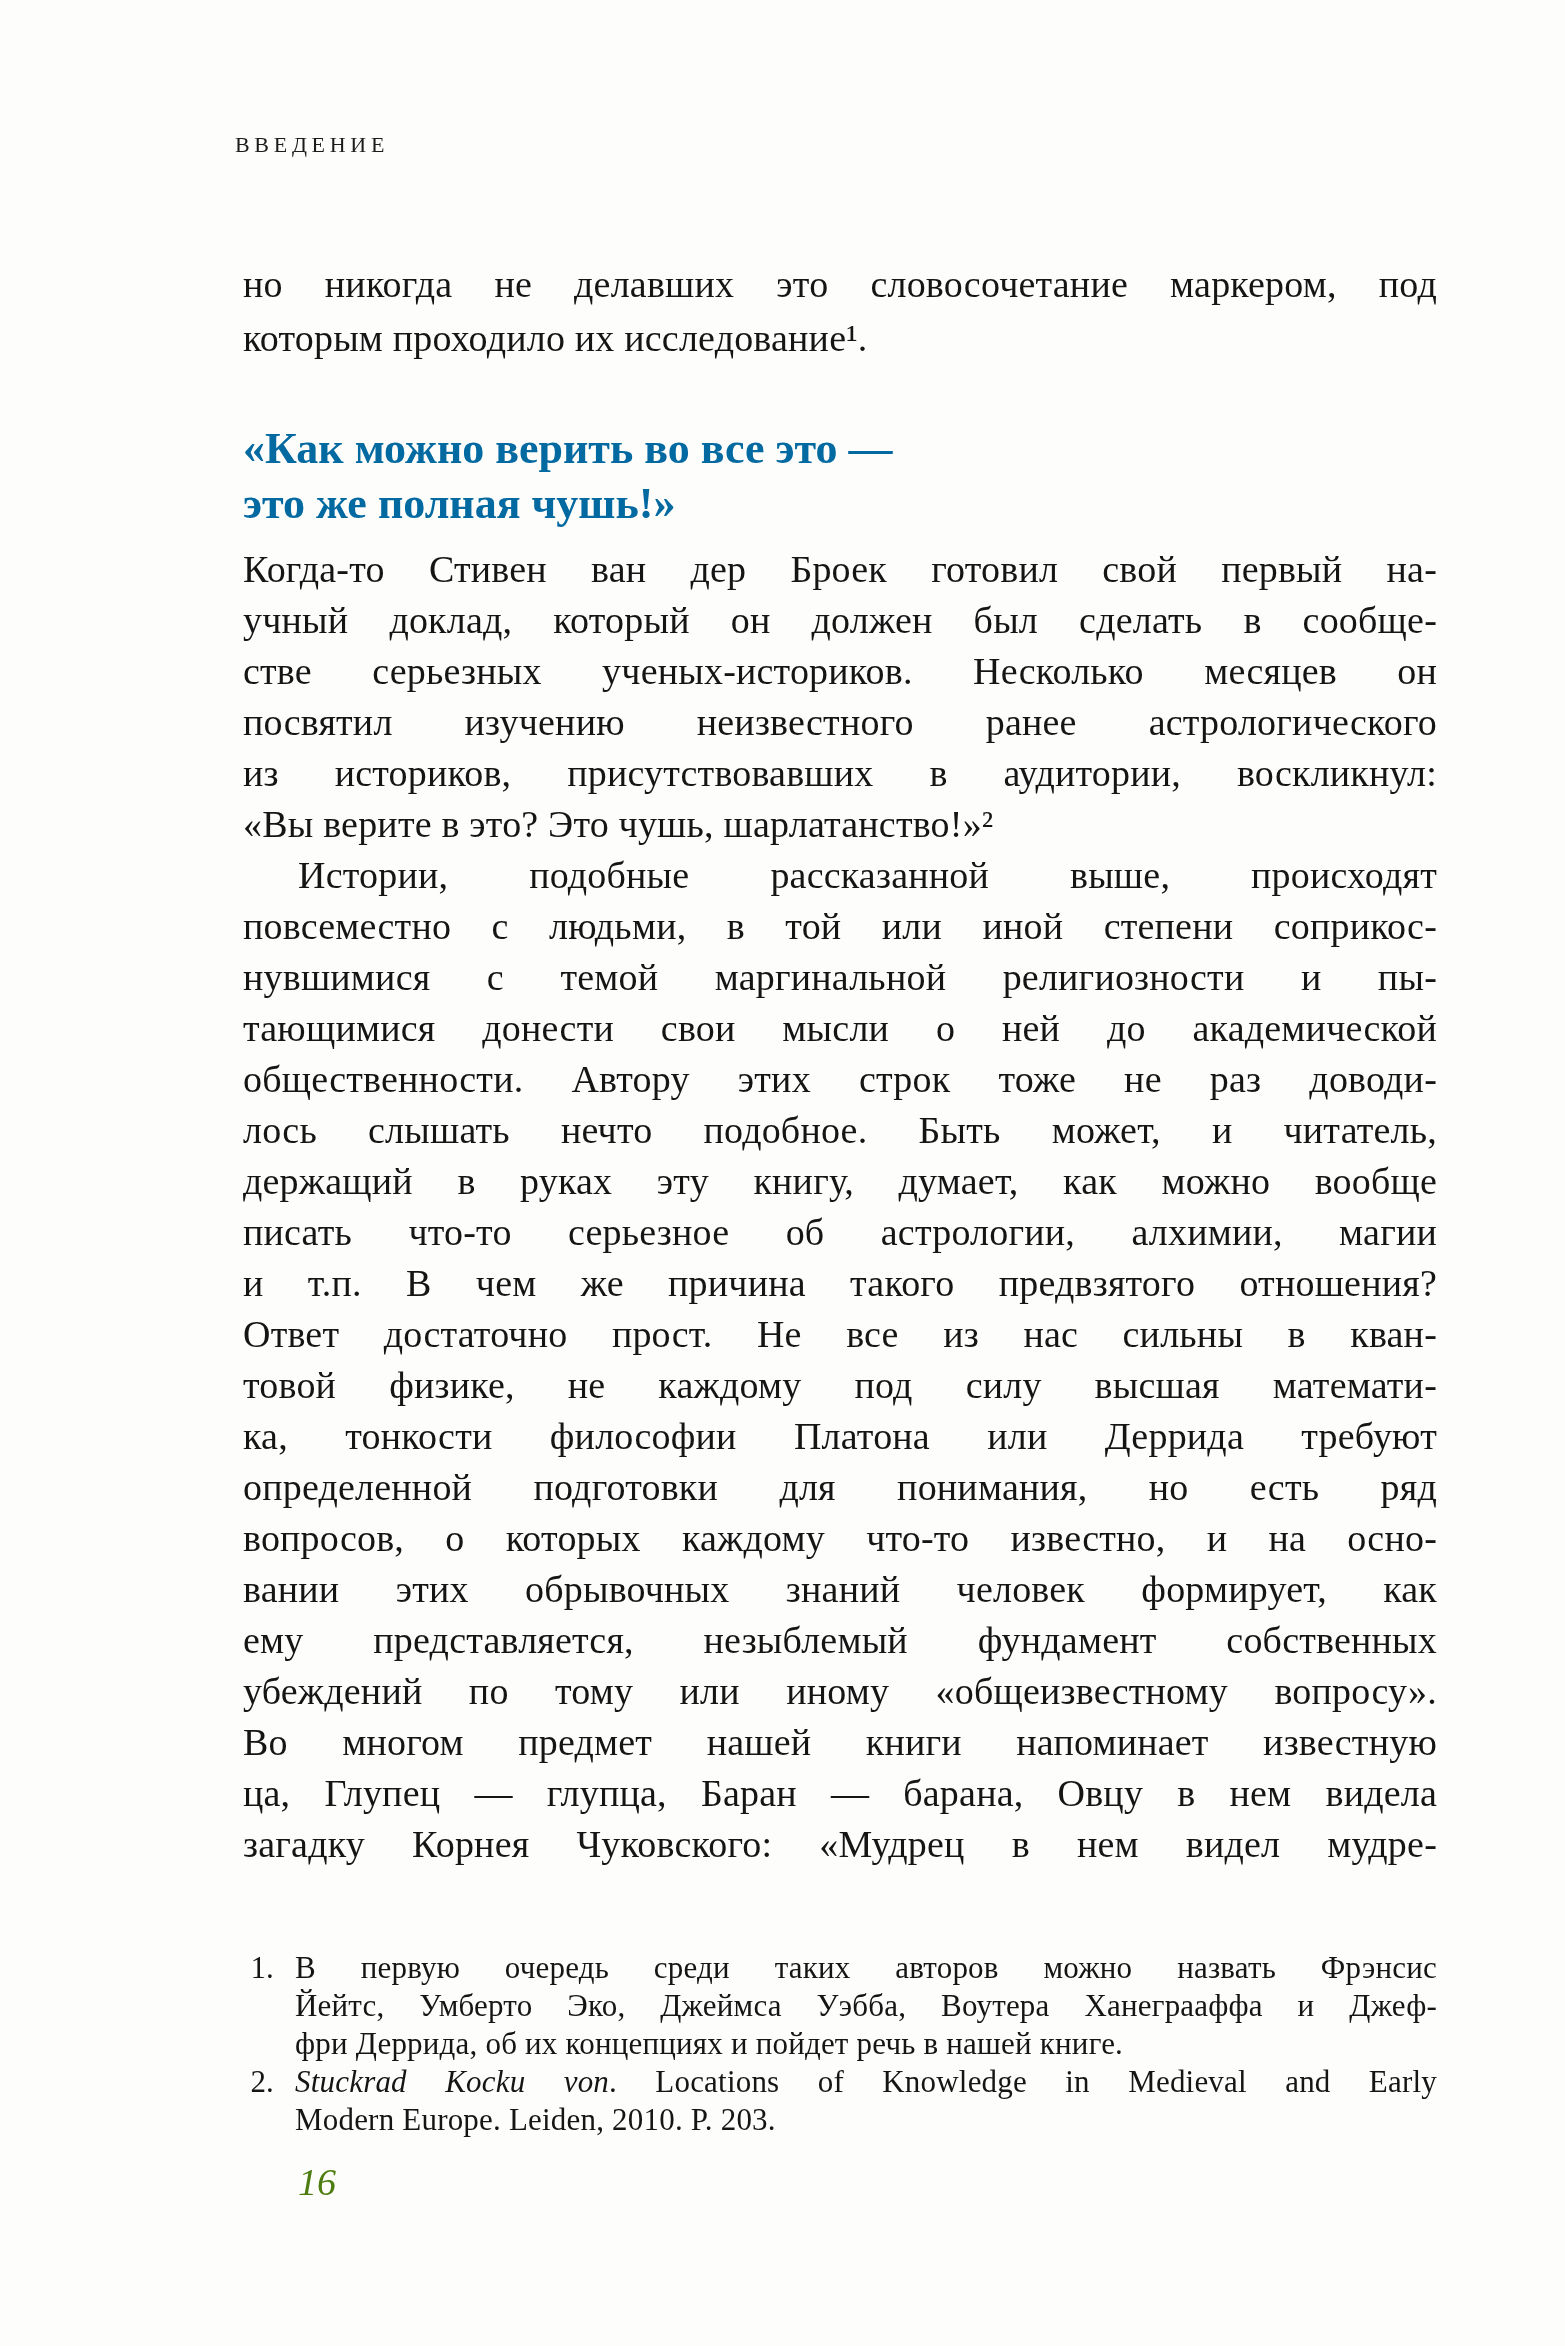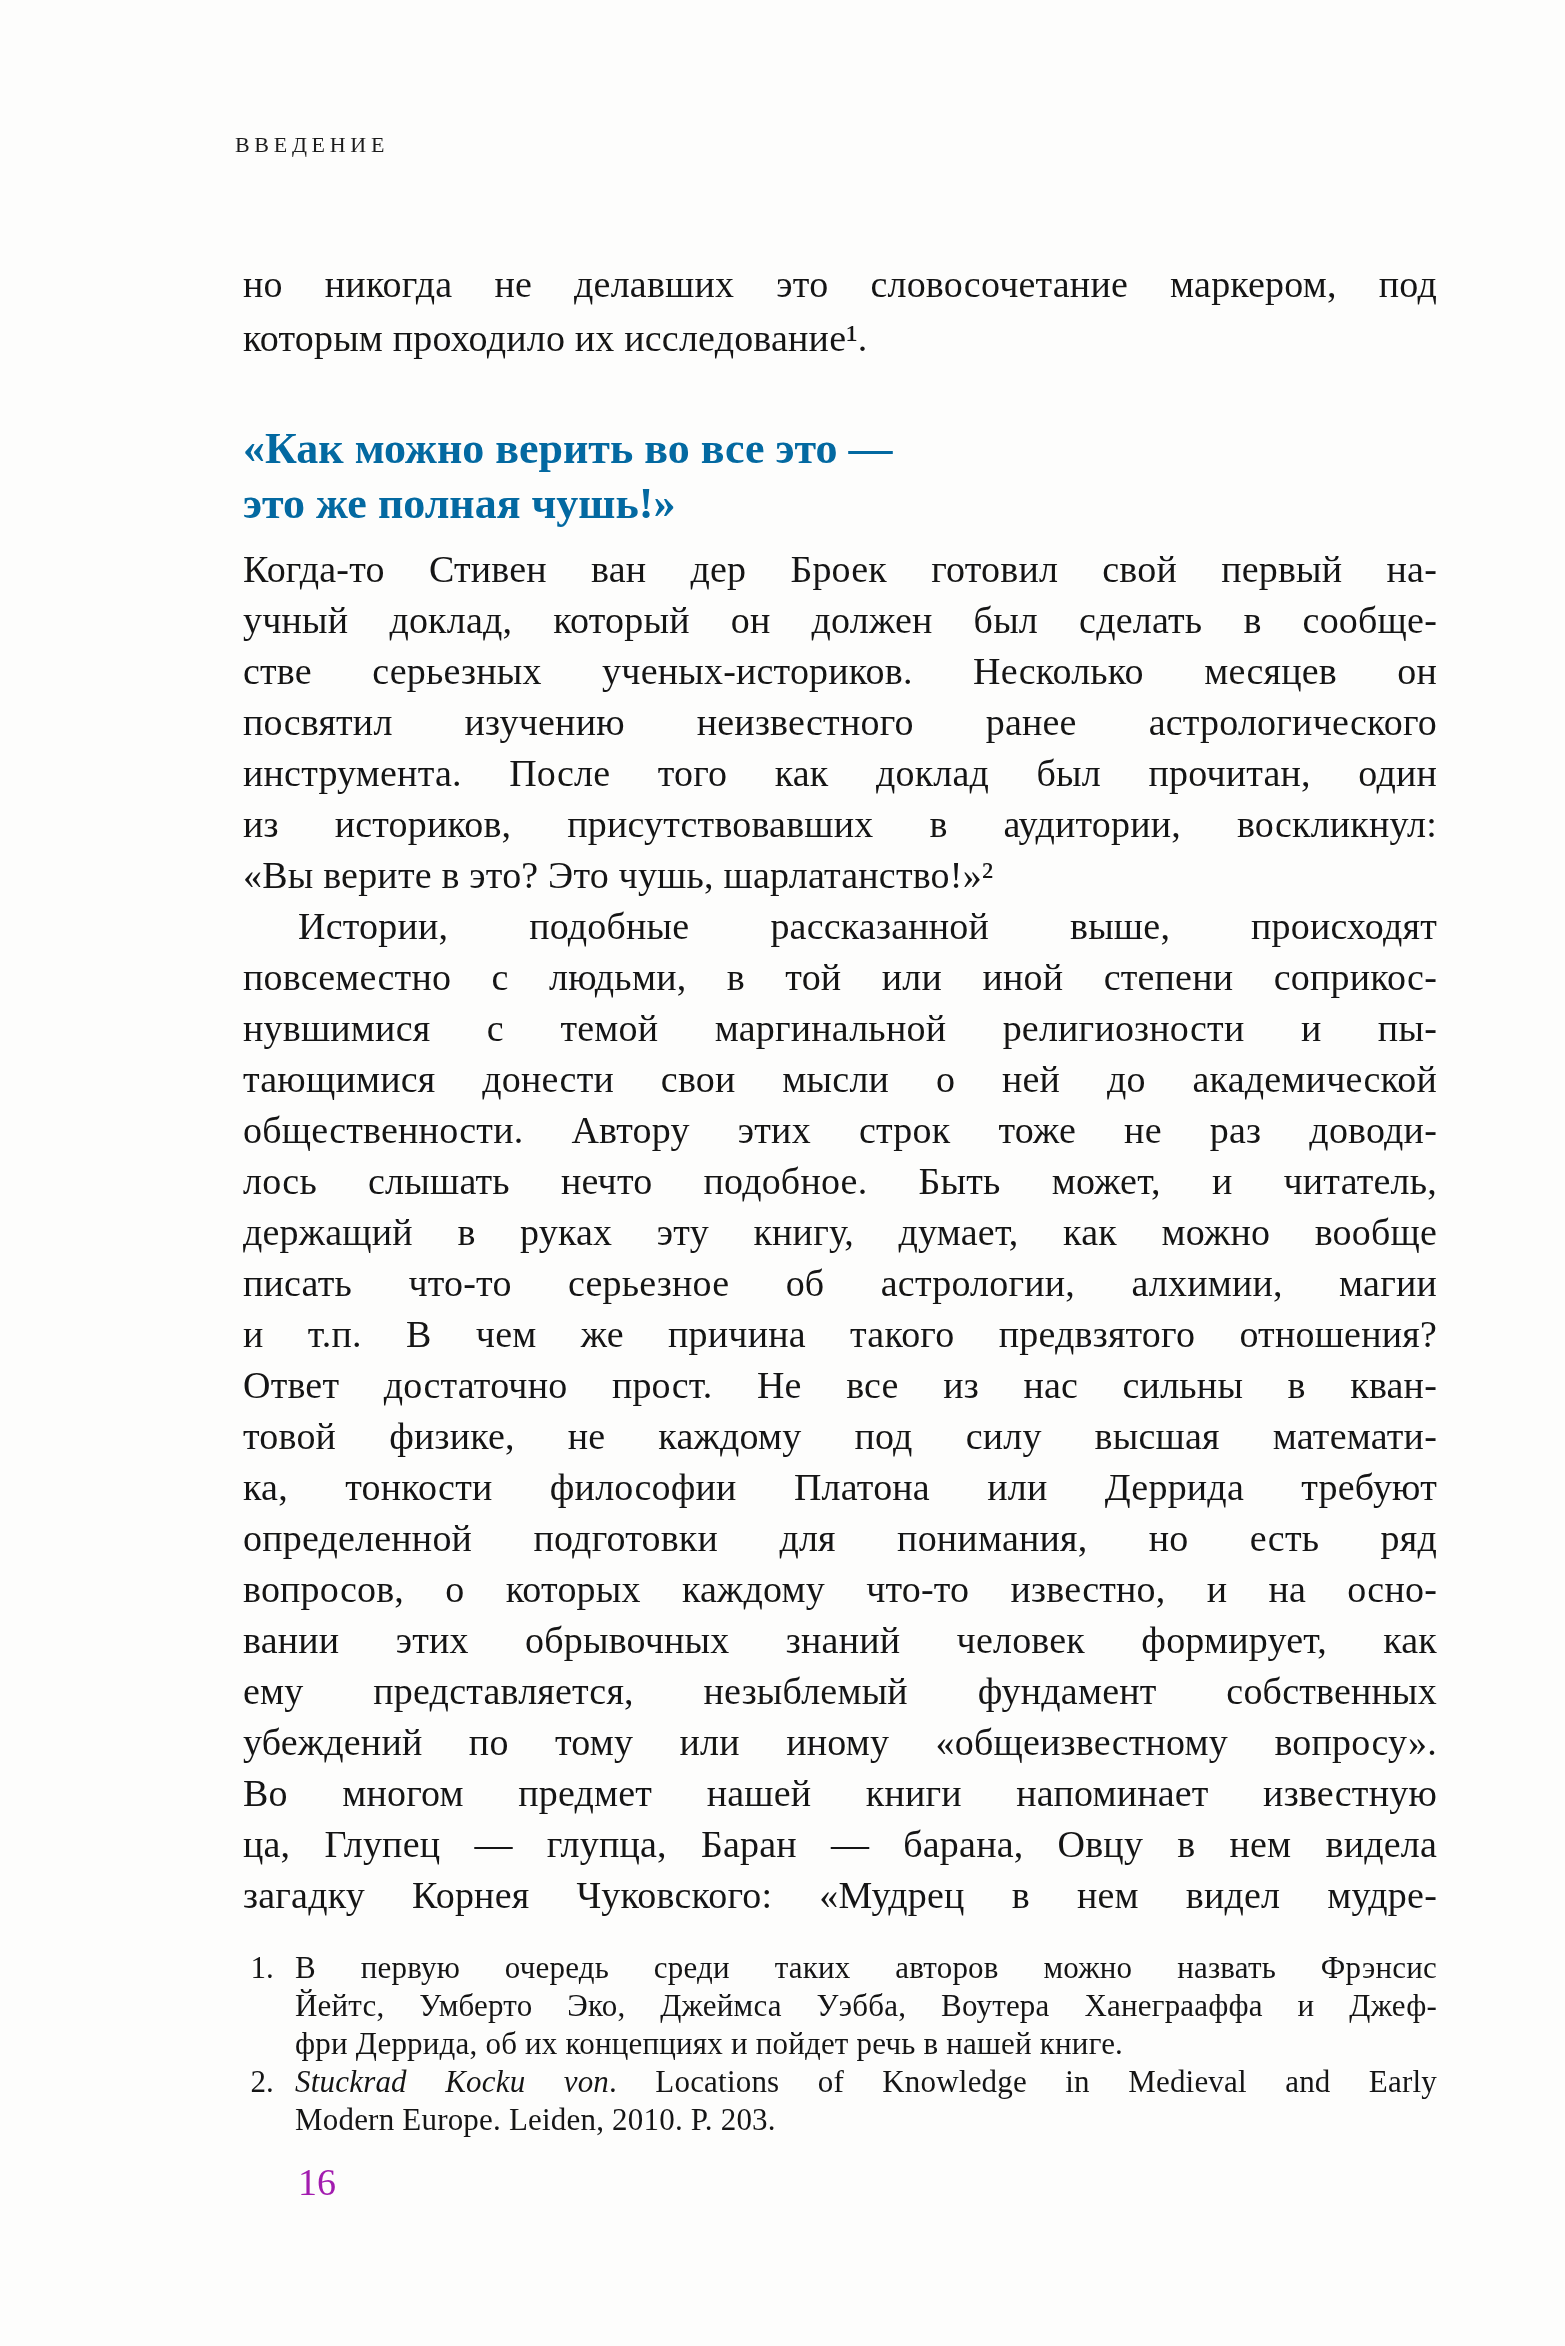--- a/index.html
+++ b/index.html
@@ -52,22 +52,23 @@
   .fnline{
     font-size:31px;line-height:38px;
     text-align:justify;text-align-last:justify;
     letter-spacing:0.2px;
   }
   .fnline.short-last{text-align-last:left;}
   .italic{font-style:italic;}
 
   .page-number{
     position:absolute;left:298px;top:2160px;
-    font-size:38px;color:#a21caf;
+    font-size:38px;color:#4d7c0f;
     font-variant-numeric:oldstyle-nums;
+    font-style:italic;
   }
 </style>
 </head>
 <body>
 
 <div class="page">
 
   <div class="running-head">ВВЕДЕНИЕ</div>
 
   <div class="column">
@@ -80,21 +81,20 @@
     <div class="block heading">
       <div class="hline">«Как можно верить во все это —</div>
       <div class="hline">это же полная чушь!»</div>
     </div>
 
     <div class="block body-main">
       <div class="tline">Когда-то Стивен ван дер Броек готовил свой первый на-</div>
       <div class="tline">учный доклад, который он должен был сделать в сообще-</div>
       <div class="tline">стве серьезных ученых-историков. Несколько месяцев он</div>
       <div class="tline">посвятил изучению неизвестного ранее астрологического</div>
-      <div class="tline">инструмента. После того как доклад был прочитан, один</div>
       <div class="tline">из историков, присутствовавших в аудитории, воскликнул:</div>
       <div class="tline short-last">«Вы верите в это? Это чушь, шарлатанство!»²</div>
 
       <div class="tline indent">Истории, подобные рассказанной выше, происходят</div>
       <div class="tline">повсеместно с людьми, в той или иной степени соприкос-</div>
       <div class="tline">нувшимися с темой маргинальной религиозности и пы-</div>
       <div class="tline">тающимися донести свои мысли о ней до академической</div>
       <div class="tline">общественности. Автору этих строк тоже не раз доводи-</div>
       <div class="tline">лось слышать нечто подобное. Быть может, и читатель,</div>
       <div class="tline">держащий в руках эту книгу, думает, как можно вообще</div>

